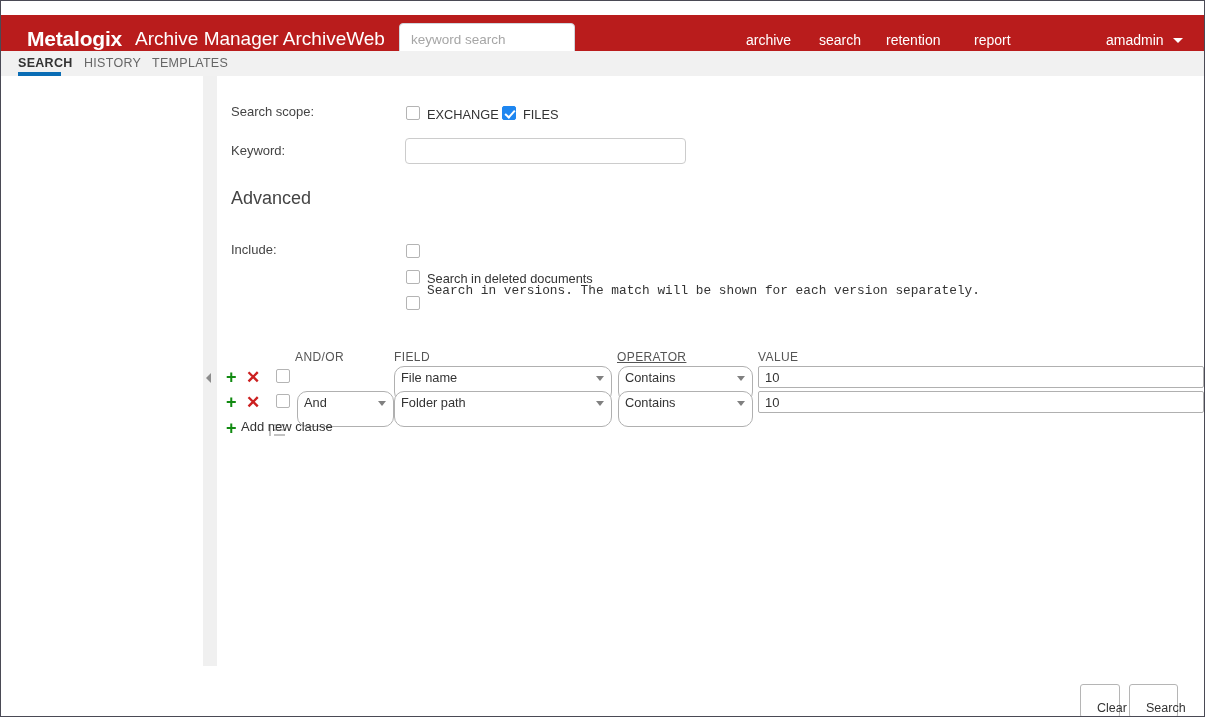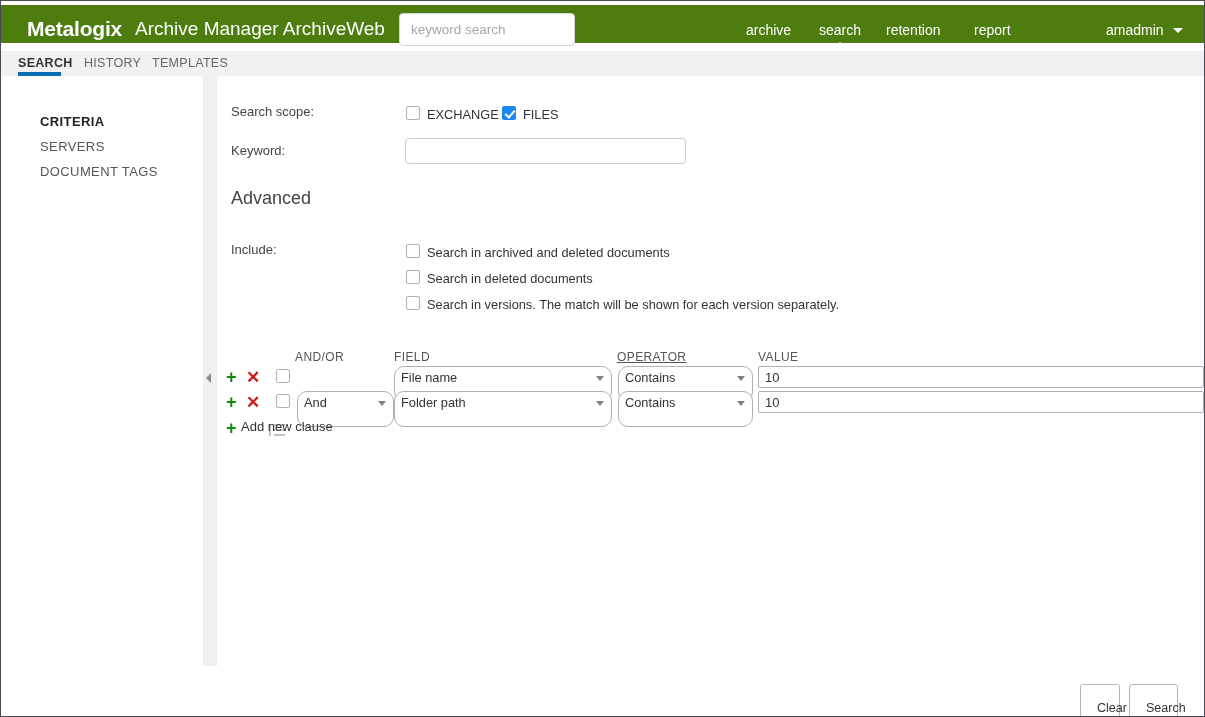--- a/index.html
+++ b/index.html
@@ -22,24 +22,24 @@
     position: relative;
     box-sizing: border-box;
     border: 1px solid #4a4a55;
     background: #ffffff;
     overflow: hidden;
   }
 
   
   .header {
     position: absolute;
-    left: 0; top: 4px;
+    left: 0; top: 14px;
     width: 1205px;
     height: 38px;
-    background: #4d7c0f;
+    background: #b91c1c;
     box-sizing: border-box;
   }
   .brand {
     position: absolute;
     left: 26px; top: 12px;
     font-size: 21px;
     font-weight: bold;
     color: #ffffff;
     letter-spacing: -0.2px;
     white-space: nowrap;
@@ -373,51 +373,45 @@
     </div>
   </div>
 
   <div class="subtabs">
     <div class="subtab active" style="left:17px;">SEARCH</div>
     <div class="subtab" style="left:83px;">HISTORY</div>
     <div class="subtab" style="left:151px;">TEMPLATES</div>
   </div>
   <div class="subtab-underline"></div>
 
-  <div class="sidebar">
-    <div class="side-item active" style="top:38px;">CRITERIA</div>
-    <div class="side-item" style="top:63px;">SERVERS</div>
-    <div class="side-item" style="top:88px;">DOCUMENT TAGS</div>
-  </div>
   <div class="side-divider"></div>
   <div class="collapse-arrow"></div>
 
   <div class="main">
 
     <div class="row-label" style="left:14px; top:28px;">Search scope:</div>
     <div class="cbx" style="left:189px; top:30px;"></div>
     <div class="cbx-label" style="left:210px; top:31px;">EXCHANGE</div>
     <div class="cbx checked" style="left:285px; top:30px;"></div>
     <div class="cbx-label" style="left:306px; top:31px;">FILES</div>
 
     <div class="row-label" style="left:14px; top:67px;">Keyword:</div>
     <input class="txt-input" style="left: 188px; top: 62px; width: 281px; height: 26px;" type="text" value="">
 
     <div class="section-title" style="left:14px; top:112px;">Advanced</div>
 
     <div class="row-label" style="left:14px; top:166px;">Include:</div>
 
     <div class="cbx" style="left:189px; top:168px;"></div>
-    <div class="cbx-label" style="left:210px; top:169px;">Search in archived and deleted documents</div>
 
     <div class="cbx" style="left:189px; top:194px;"></div>
     <div class="cbx-label" style="left:210px; top:195px;">Search in deleted documents</div>
 
     <div class="cbx" style="left:189px; top:220px;"></div>
-    <div class="cbx-label" style="left:210px; top:221px;">Search in versions. The match will be shown for each version separately.</div>
+    <div class="cbx-label" style="left:210px; top:207px;font-family:Liberation Mono, monospace;">Search in versions. The match will be shown for each version separately.</div>
 
     <svg class="list-icon" viewBox="0 0 16 12">
       <rect x="0" y="0" width="2" height="12" fill="#c2c2c2"></rect>
       <rect x="5" y="0" width="11" height="2" fill="#c2c2c2"></rect>
       <rect x="5" y="5" width="11" height="2" fill="#c2c2c2"></rect>
       <rect x="5" y="10" width="11" height="2" fill="#c2c2c2"></rect>
     </svg>
 
     <div class="col-head" style="left:78px; top:274px;">AND/OR</div>
     <div class="col-head" style="left:177px; top:274px;">FIELD</div>

